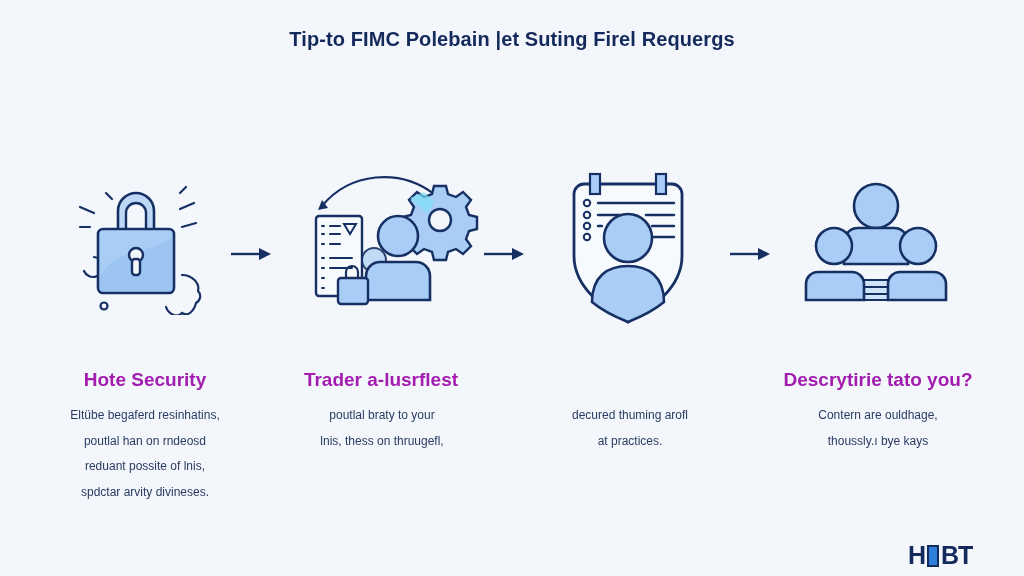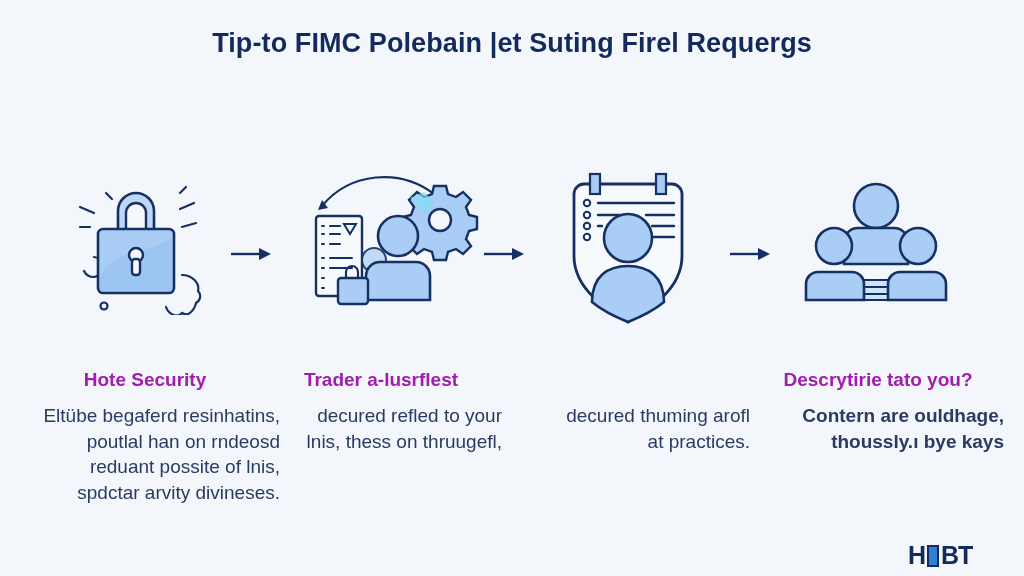--- a/index.html
+++ b/index.html
@@ -5,31 +5,31 @@
     * { margin: 0; padding: 0; box-sizing: border-box; }
     html, body {
       width: 1024px; height: 576px; overflow: hidden;
       background: #f3f6fa;
       font-family: "Liberation Sans", "DejaVu Sans", sans-serif;
       color: #1c2f5e;
     }
     .page { position: relative; width: 1024px; height: 576px; }
     .title {
       position: absolute; top: 28px; left: 0; width: 1024px;
-      text-align: center; font-size: 27px; font-weight: 700;
+      text-align: center; font-size: 20px; font-weight: 700;
       color: #142a5c; letter-spacing: 0.1px;
     }
     .icon { position: absolute; }
     .arrow { position: absolute; width: 44px; height: 16px; }
     .step-title {
       position: absolute; text-align: center; font-weight: 700;
       font-size: 19px; color: #a21caf; white-space: nowrap;
     }
     .step-desc {
-      position: absolute; text-align: right; font-size: 19px;
+      position: absolute; text-align: center; font-size: 12px;
       line-height: 25.5px; color: #2a3b63;
     }
     .step-desc span { display: block; white-space: nowrap; }
     .logo {
       position: absolute; left: 908px; bottom: 6px;
       font-size: 25px; font-weight: 900; color: #142a5c;
       letter-spacing: -1px; display: flex; align-items: center;
     }
     .logo .mark {
       display: inline-block; width: 12px; height: 22px; margin: 0 2px;
@@ -151,28 +151,28 @@
   <div class="step-title" style="left:276px;top:369px;width:210px;">Trader a-lusrflest</div>
   <div class="step-title" style="left:752px;top:369px;width:252px;">Descrytirie tato you?</div>
 
   <div class="step-desc" style="left:10px;top:403px;width:270px;">
     <span>Eltübe begaferd resinhatins,</span>
     <span>poutlal han on rndeosd</span>
     <span>reduant possite of lnis,</span>
     <span>spdctar arvity divineses.</span>
   </div>
   <div class="step-desc" style="left:262px;top:403px;width:240px;">
-    <span>decured refled to your</span>
+    <span>poutlal braty to your</span>
     <span>lnis, thess on thruugefl,</span>
   </div>
   <div class="step-desc" style="left:510px;top:403px;width:240px;">
     <span>decured thuming arofl</span>
     <span>at practices.</span>
   </div>
-  <div class="step-desc" style="left:752px;top:403px;width:252px;font-weight:bold;">
+  <div class="step-desc" style="left:752px;top:403px;width:252px;">
     <span>Contern are ouldhage,</span>
     <span>thoussly.ı bye kays</span>
   </div>
 
   <div class="logo">
     <span>H</span>
     <span class="mark"></span>
     <span>BT</span>
   </div>
 </div>

